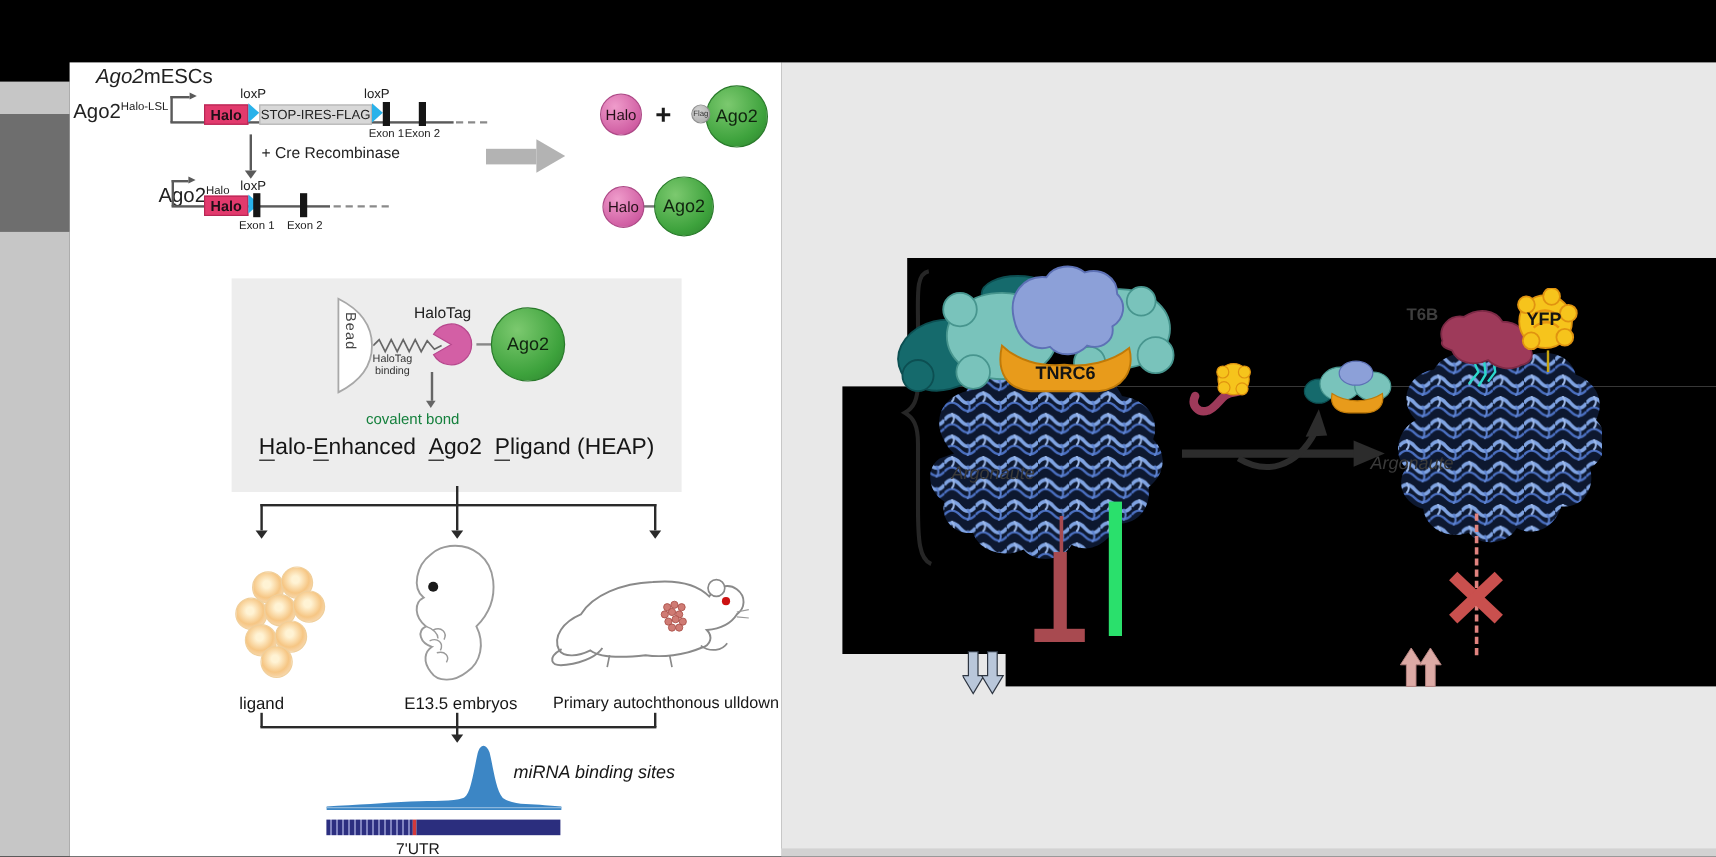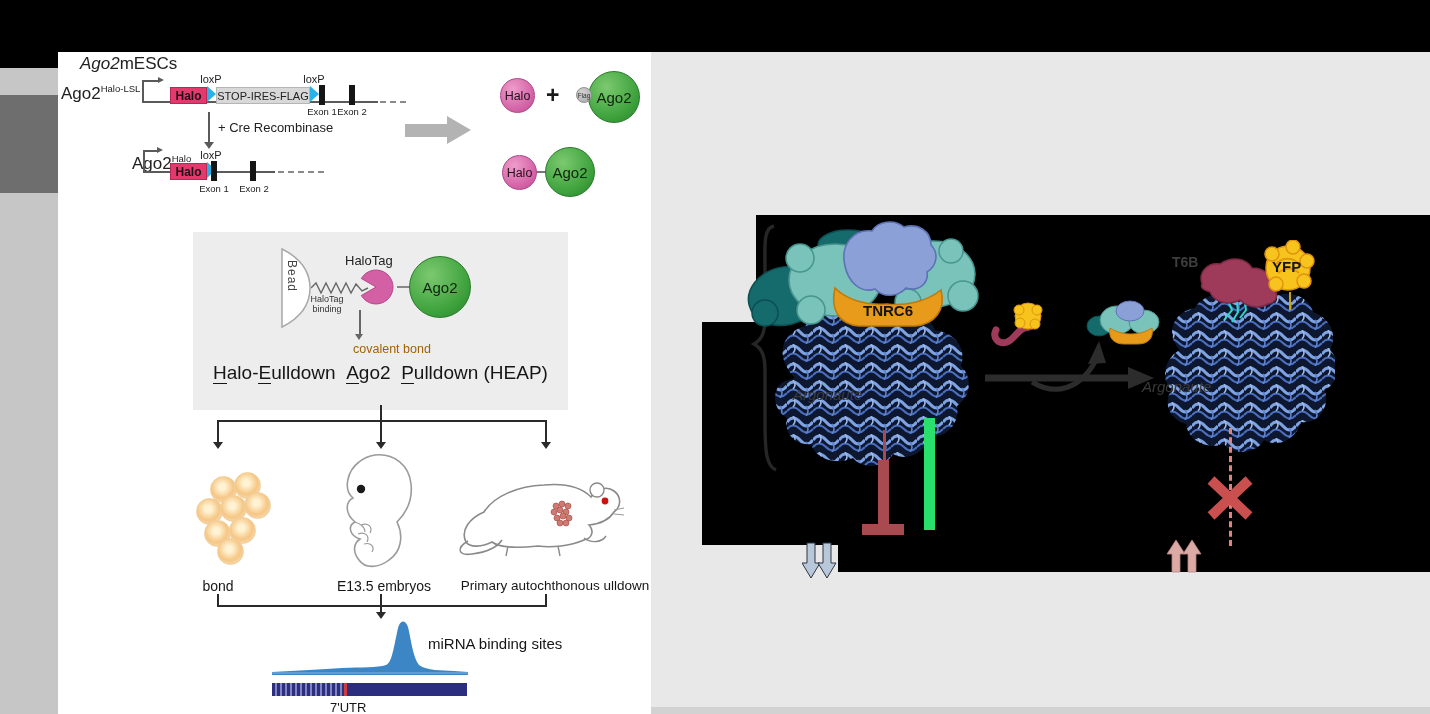--- a/index.html
+++ b/index.html
@@ -43,21 +43,21 @@
   .greenc{border-radius:50%;background:radial-gradient(circle at 35% 30%,#7cc96f,#3da23c 65%,#2c7e2d);
           border:1px solid #297a2a;display:flex;align-items:center;justify-content:center;font-size:15px;color:#10240f;box-sizing:border-box;}
   .grayc{border-radius:50%;background:radial-gradient(circle at 35% 30%,#d2d2d2,#a8a8a8);
          border:1px solid #909090;display:flex;align-items:center;justify-content:center;font-size:6.5px;color:#333;box-sizing:border-box;}
   .plus-sign{font-size:23px;font-weight:bold;color:#1a1a1a;}
   .heap-box{left:135px;top:180px;width:375px;height:178px;background:#ededed;}
   .heap-title{left:0;right:0;top:130px;text-align:center;font-size:19px;color:#161616;white-space:nowrap;position:absolute;}
   .heap-title .ul{border-bottom:1.8px solid #161616;padding-bottom:0;position:static;}
   .heap-title span{position:static;}
   .ligand-lab{font-size:9px;color:#333;text-align:center;line-height:1.1;}
-  .cov-lab{font-size:12.5px;color:#a16207;margin-left:48px;}
+  .cov-lab{font-size:12.5px;color:#15803d;}
   .halotag-lab{font-size:13px;color:#222;}
   .bead-lab{writing-mode:vertical-rl;font-size:12px;color:#444;letter-spacing:1px;}
   .sample-lab{font-size:14px;color:#161616;text-align:center;white-space:nowrap;}
   .mesc-cell{width:27px;height:27px;border-radius:50%;
              background:radial-gradient(circle at 45% 40%,#fff3d4 15%,#f6c684 55%,#f8debc 85%,#fbeedb);
              border:1px solid #f0cf9b;box-sizing:border-box;}
   .mirna-lab{font-size:15px;color:#161616;white-space:nowrap;}
   .utr-lab{font-size:13px;color:#161616;}
   .genebar{height:13px;background:#2b2e7e;}
   .genebar-stripes{height:13px;background:repeating-linear-gradient(90deg,#2c2f80 0 3px,#8084c0 3px 5px);}
@@ -169,21 +169,21 @@
       <div class="gline" style="left:204px;top:54px;width:14px;background:#888;"></div>
       <div class="greenc" style="left:216px;top:24px;width:62px;height:62px;">Ago2</div>
       <div class="ligand-lab" style="left:104px;top:63px;width:60px;">
         <span style="position:static;display:block">HaloTag</span>
         <span style="position:static;display:block">binding</span>
       </div>
       <div class="vline" style="left:166px;top:78px;height:24px;width:1.5px;background:#666;"></div>
       <div class="ah-down" style="left:162px;top:102px;border-top-color:#666;border-left-width:4px;border-right-width:4px;border-top-width:6px;"></div>
       <div class="cov-lab" style="left:112px;top:110px;">covalent bond</div>
       <div class="heap-title">
-        <span class="ul">H</span><span>alo-</span><span class="ul">E</span><span>ulldown </span>&nbsp;<span class="ul">A</span><span>go2 </span>&nbsp;<span class="ul">P</span><span>ulldown (HEAP)</span>
+        <span class="ul">H</span><span>alo-</span><span class="ul">E</span><span>nhanced </span>&nbsp;<span class="ul">A</span><span>go2 </span>&nbsp;<span class="ul">P</span><span>ligand (HEAP)</span>
       </div>
     </div>
 
     <div class="vline" style="left:322px;top:353px;height:16px;background:#2a2a2a;"></div>
     <div class="gline" style="left:159px;top:368px;width:330px;background:#2a2a2a;"></div>
     <div class="vline" style="left:159px;top:368px;height:22px;background:#2a2a2a;"></div>
     <div class="vline" style="left:322px;top:368px;height:22px;background:#2a2a2a;"></div>
     <div class="vline" style="left:487px;top:368px;height:22px;background:#2a2a2a;"></div>
     <div class="ah-down" style="left:155px;top:390px;"></div>
     <div class="ah-down" style="left:318px;top:390px;"></div>
@@ -222,36 +222,36 @@
           <circle cx="104" cy="42" r="3"></circle>
           <circle cx="110" cy="44" r="3"></circle>
         <circle cx="101" cy="50" r="3"></circle>
           <circle cx="107" cy="48" r="3"></circle>
           <circle cx="113" cy="50" r="3"></circle>
         <circle cx="104" cy="55" r="3"></circle>
           <circle cx="110" cy="55" r="3"></circle>
       </g>
     </svg>
 
-    <div class="sample-lab" style="left:110px;top:526px;width:100px;">bond</div>
+    <div class="sample-lab" style="left:110px;top:526px;width:100px;">ligand</div>
     <div class="sample-lab" style="left:256px;top:526px;width:140px;">E13.5 embryos</div>
     <div class="sample-lab" style="left:392px;top:526px;width:210px;font-size:13.5px;">Primary autochthonous ulldown</div>
 
     <div class="vline" style="left:159px;top:542px;height:12px;width:1.5px;background:#2a2a2a;"></div>
     <div class="vline" style="left:322px;top:542px;height:12px;width:1.5px;background:#2a2a2a;"></div>
     <div class="vline" style="left:487px;top:542px;height:12px;width:1.5px;background:#2a2a2a;"></div>
     <div class="gline" style="left:159px;top:553px;width:330px;height:1.5px;background:#2a2a2a;"></div>
     <div class="vline" style="left:322px;top:553px;height:8px;width:1.5px;background:#2a2a2a;"></div>
     <div class="ah-down" style="left:318px;top:560px;"></div>
 
     <svg style="left:214px;top:560px;" width="196" height="66">
       <path d="M0,60 C25,59 50,57 70,56 C90,55 105,56 114,53 C120,51 122,34 126,16 C128,8 133,7 136,15 C139,27 141,46 147,53 C155,59 170,58 182,59 L196,60 L196,63 L0,63 Z" fill="#3c86c5"></path>
       <line x1="0" y1="61" x2="196" y2="61" stroke="#8ab6dc" stroke-width="1.2"></line>
     </svg>
-    <div class="mirna-lab" style="left:370px;top:583px;">miRNA binding sites</div>
+    <div class="mirna-lab" style="left:370px;top:583px;font-style:italic;">miRNA binding sites</div>
 
     <div>
       <div class="genebar-stripes" style="left:214px;top:631px;width:72px;"></div>
       <div class="genebar-tick" style="left:286px;top:631px;"></div>
       <div class="genebar" style="left:289px;top:631px;width:120px;"></div>
     </div>
     <div class="utr-lab" style="left:272px;top:648px;">7'UTR</div>
   </div>
 
   <svg class="abs" style="left:750px;top:222px;" width="28" height="252">

